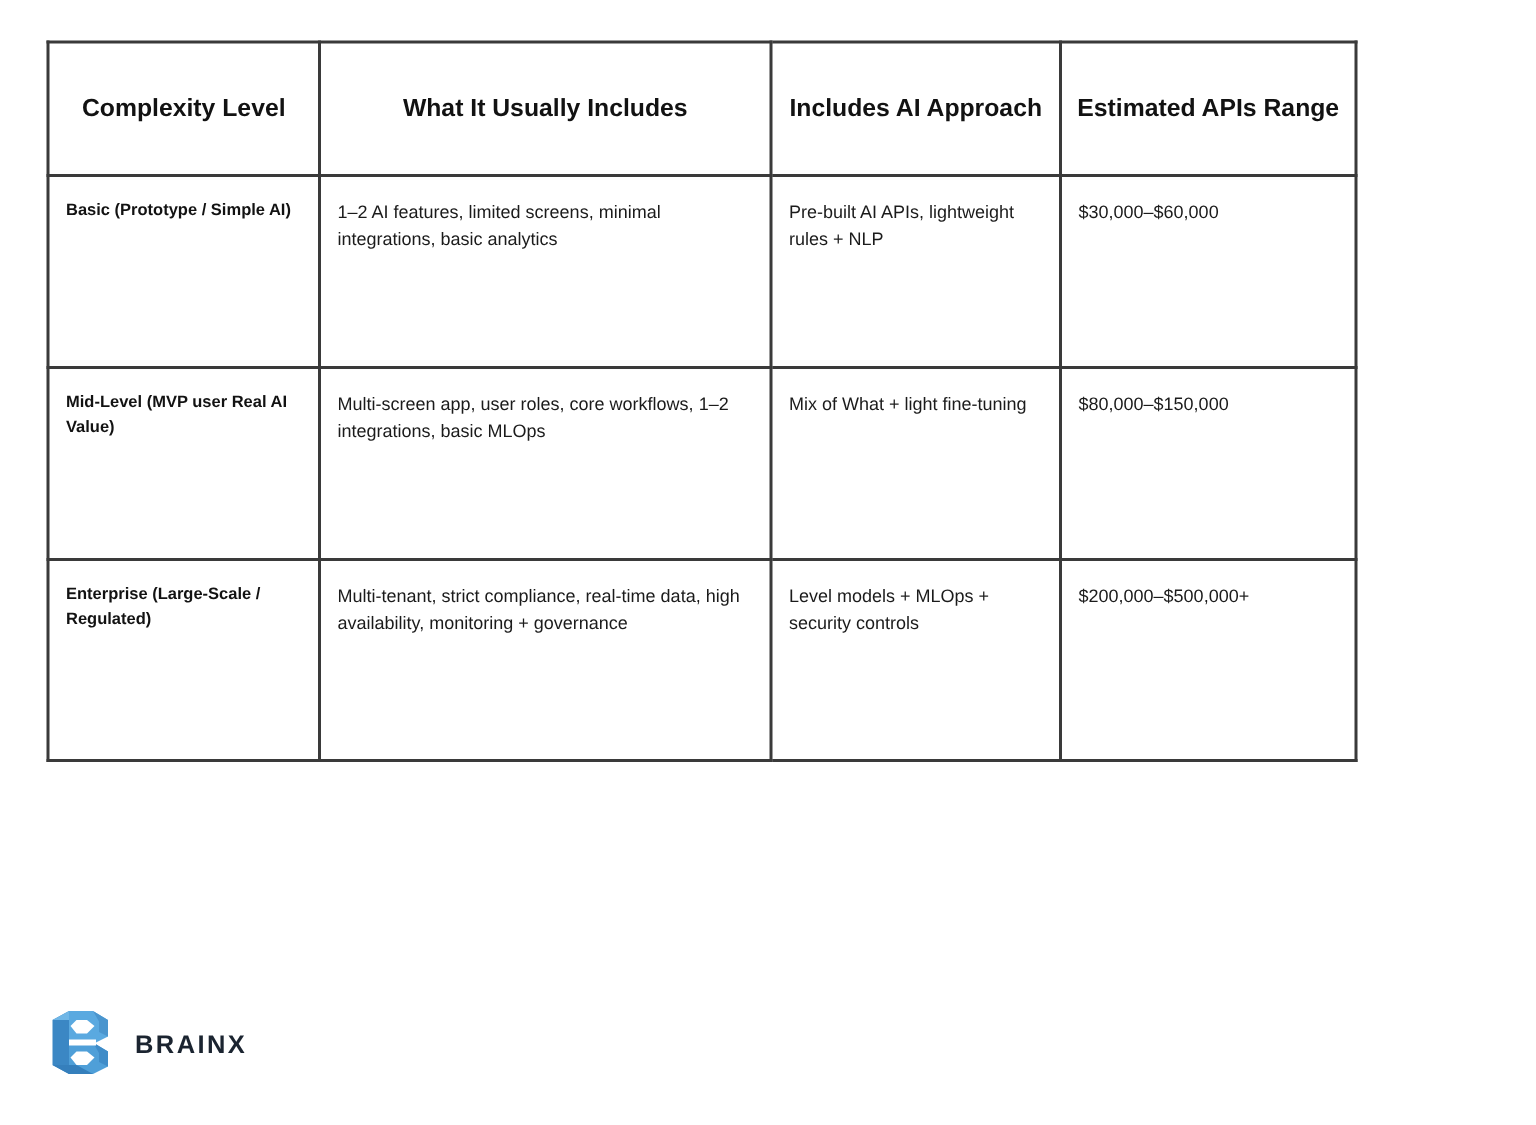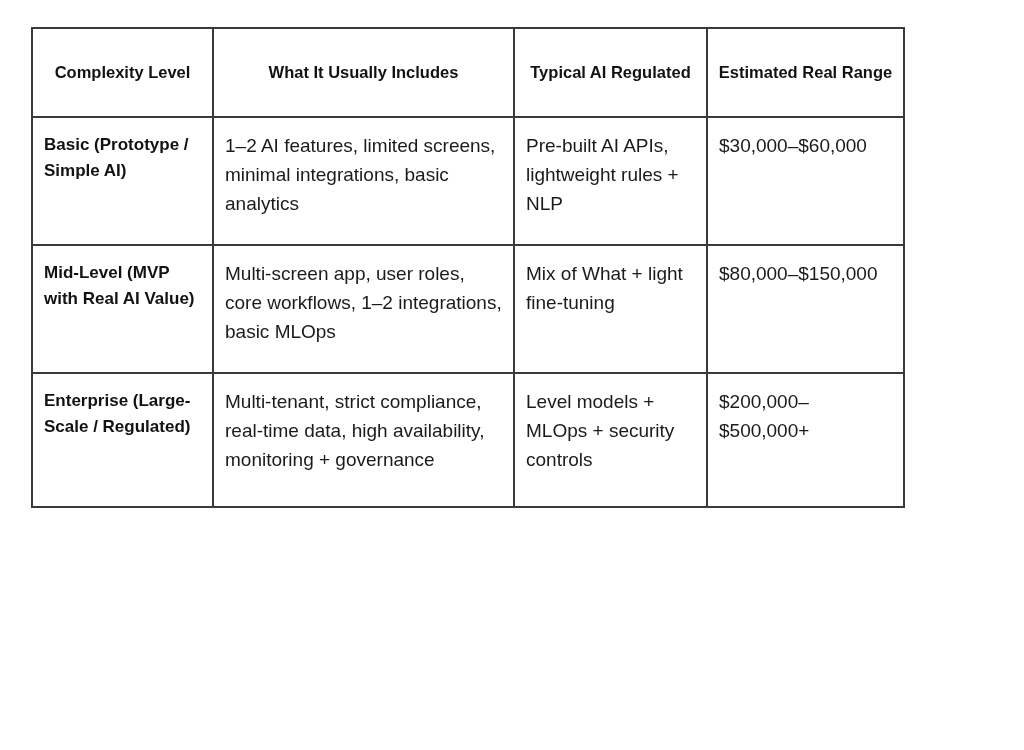--- a/index.html
+++ b/index.html
@@ -42,42 +42,42 @@
   table.cost-table col.c1 { width: 181px; }
   table.cost-table col.c2 { width: 301px; }
   table.cost-table col.c3 { width: 193px; }
   table.cost-table col.c4 { width: 197px; }
 
   table.cost-table th,
   table.cost-table td {
     border: 2px solid #3a3a3a;
     vertical-align: top;
     padding: 14px 11px 10px 11px;
-    font-size: 19px;
+    font-size: 12px;
     line-height: 1.52;
     word-wrap: break-word;
   }
 
   table.cost-table thead th {
     height: 75px;
     text-align: center;
     vertical-align: middle;
     font-weight: bold;
     font-size: 16.5px;
     line-height: 1.35;
     padding: 6px 10px;
     color: #121212;
   }
 
   table.cost-table tbody tr { height: 128px; }
   table.cost-table tbody tr.tall { height: 134px; }
 
   table.cost-table td.level {
     font-weight: bold;
-    font-size: 17px;
+    font-size: 11px;
     line-height: 1.55;
     color: #121212;
   }
 
   table.cost-table td.body-cell {
     font-weight: normal;
     color: #1b1b1b;
   }
 
   
@@ -115,41 +115,68 @@
       <colgroup>
         <col class="c1">
           <col class="c2">
           <col class="c3">
           <col class="c4">
       </colgroup>
       <thead>
         <tr>
           <th>Complexity Level</th>
           <th>What It Usually Includes</th>
-          <th>Typical AI Regulated</th>
-          <th>Estimated Real Range</th>
+          <th>Includes AI Approach</th>
+          <th>Estimated APIs Range</th>
         </tr>
       </thead>
       <tbody>
         <tr>
           <td class="level">Basic (Prototype / Simple AI)</td>
           <td class="body-cell">1–2 AI features, limited screens, minimal integrations, basic analytics</td>
           <td class="body-cell">Pre-built AI APIs, lightweight rules + NLP</td>
           <td class="body-cell">$30,000–$60,000</td>
         </tr>
         <tr>
-          <td class="level">Mid-Level (MVP with Real AI Value)</td>
+          <td class="level">Mid-Level (MVP user Real AI Value)</td>
           <td class="body-cell">Multi-screen app, user roles, core workflows, 1–2 integrations, basic MLOps</td>
           <td class="body-cell">Mix of What + light fine-tuning</td>
           <td class="body-cell">$80,000–$150,000</td>
         </tr>
         <tr class="tall">
           <td class="level">Enterprise (Large-Scale / Regulated)</td>
           <td class="body-cell">Multi-tenant, strict compliance, real-time data, high availability, monitoring + governance</td>
           <td class="body-cell">Level models + MLOps + security controls</td>
           <td class="body-cell">$200,000–$500,000+</td>
         </tr>
       </tbody>
     </table>
   </div>
 
+  <div class="brand">
+    <span class="brand-mark-wrap">
+      <svg class="brand-mark" viewBox="0 0 46 52" xmlns="http://www.w3.org/2000/svg" aria-hidden="true">
+
+        <polygon points="4,11 15,5 15,47 4,41" fill="#3b87c4"></polygon>
+
+        <polygon points="4,11 15,5 26,5 15,11" fill="#6fb6e6"></polygon>
+
+        <polygon points="15,5 31,5 41,11 41,22 31,27 15,27" fill="#5aa9e0"></polygon>
+
+        <polygon points="31,5 41,11 41,22 35,19 35,12" fill="#4a95ce"></polygon>
+
+        <polygon points="15,26 31,26 41,32 41,42 31,47 15,47" fill="#4f9fd8"></polygon>
+
+        <polygon points="31,26 41,32 41,42 35,39 35,33" fill="#3f8cc8"></polygon>
+
+        <polygon points="4,41 15,47 31,47 20,41" fill="#357fbc"></polygon>
+
+        <polygon points="20,11 27,11 32,15 27,20 20,20 16,15" fill="#ffffff"></polygon>
+
+        <polygon points="20,32 27,32 32,36 27,41 20,41 16,36" fill="#ffffff"></polygon>
+
+        <polygon points="15,24 33,24 33,28 15,28" fill="#ffffff"></polygon>
+      </svg>
+    </span>
+    <span class="brand-word">BRAINX</span>
+  </div>
 
 </div>
 
 </body></html>

